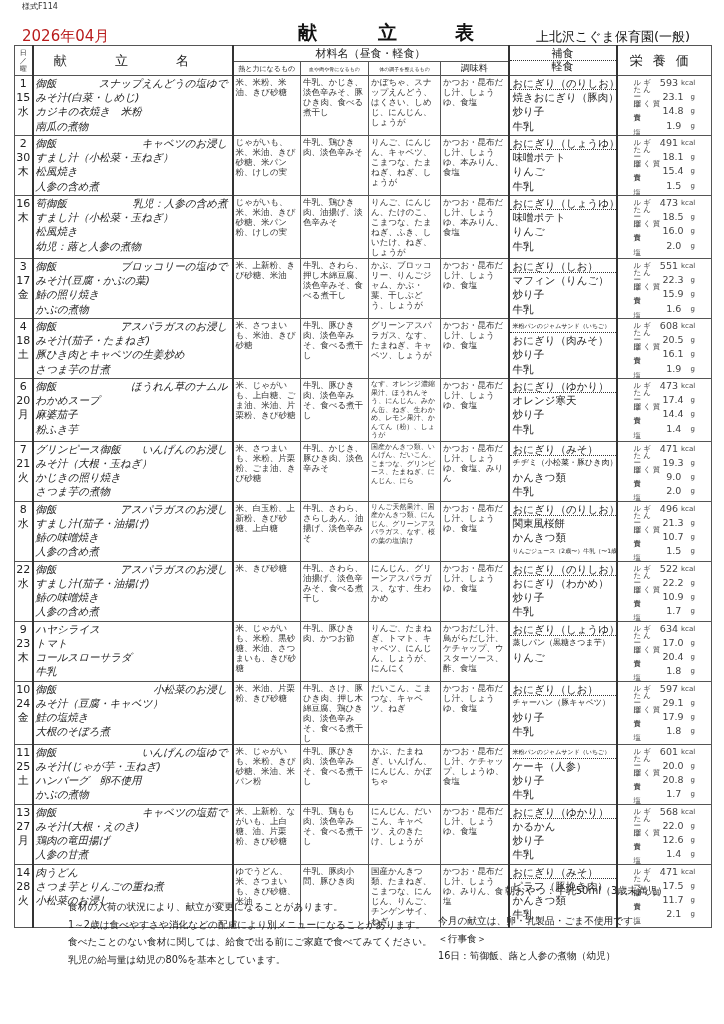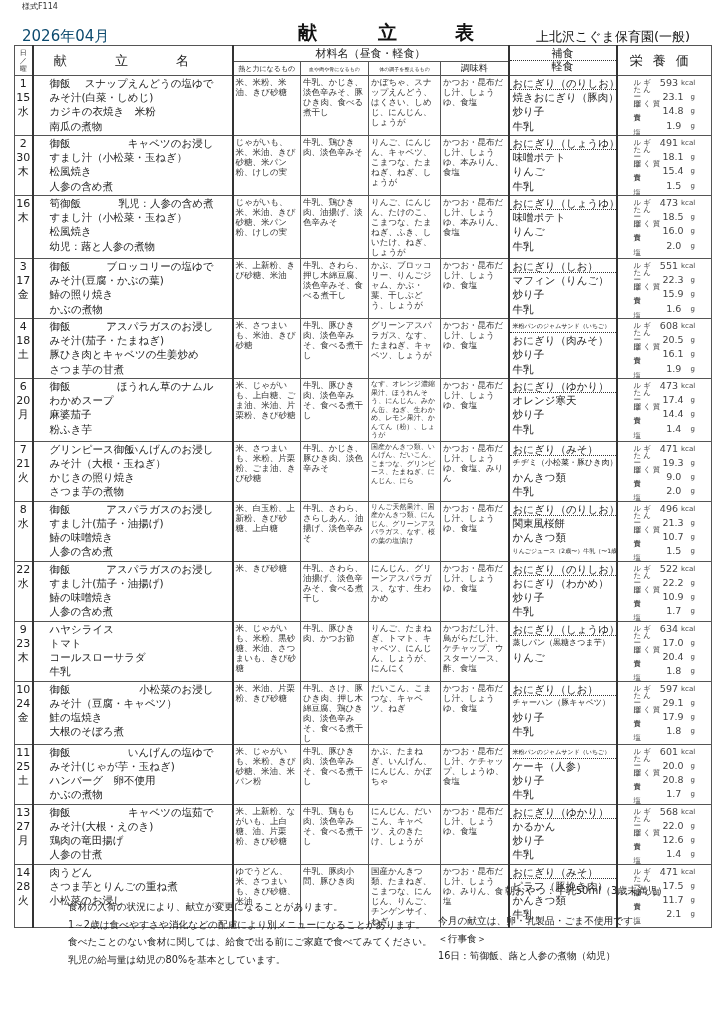--- a/index.html
+++ b/index.html
@@ -1,34 +1,34 @@
 <!DOCTYPE html>
 <html><head>
 <meta charset="utf-8">
 <style>
   html,body{margin:0;padding:0;background:#fff;}
   body{width:724px;height:1024px;position:relative;font-family:"DejaVu Sans",sans-serif;color:#222;overflow:hidden;}
   .form-id{position:absolute;left:22px;top:1px;font-size:8px;color:#333;}
-  .month{position:absolute;left:22px;top:27px;font-size:15px;color:#0c4a6e;}
+  .month{position:absolute;left:22px;top:27px;font-size:15px;color:#b91c1c;}
   .title{position:absolute;top:20px;font-size:19px;font-weight:bold;color:#111;}
   .school{position:absolute;left:536px;top:28px;font-size:13px;color:#111;}
   table.menu{position:absolute;left:14px;top:45px;width:697px;border-collapse:collapse;table-layout:fixed;font-size:9.5px;}
   table.menu td, table.menu th{border:1px solid #555;padding:0;vertical-align:top;font-weight:normal;overflow:hidden;}
   table.menu th{text-align:center;vertical-align:middle;}
   .hdr-dl{font-size:7px;line-height:8px;color:#333;}
   .hdr-name{font-size:13px;letter-spacing:22px;padding-left:22px;}
   .hdr-mat{font-size:11px;height:14px;}
   .hdr-sub{font-size:7px;height:13px;white-space:nowrap;}
   .hdr-sub.s{font-size:5px;}
   .hdr-sup{font-size:11px;line-height:12px;}
   .hdr-sup .a{border-bottom:1px dotted #333;display:block;}
   .hdr-nut{font-size:13px;letter-spacing:10px;padding-left:10px;margin-top:28px;}
   tr.day td{height:57px;}
   .daycell{text-align:center;font-size:11px;line-height:14px;padding-top:1px !important;border-right:2px solid #333 !important;}
-  .dishes{padding:0 16px !important;}
+  .dishes{padding:0 2px !important;font-style:italic;}
   .dish{height:14.2px;line-height:14.2px;font-size:10.5px;white-space:nowrap;position:relative;}
   .dish .side{position:absolute;right:2px;top:0;margin-left:46px;}
   .ing{font-size:8.5px;line-height:10px;padding:1px 2px !important;color:#333;word-break:break-all;}
   .ing.sm{font-size:7px;line-height:8.5px;}
   .mat1{border-left:2px solid #333 !important;}
   .seas{border-right:2px solid #333 !important;}
   .sup{padding:0 !important;border-right:2px solid #333 !important;}
   .sup div{height:14.2px;line-height:14.2px;font-size:10.5px;padding-left:3px;white-space:nowrap;}
   .sup div.first{border-bottom:1px dotted #333;height:13.2px;}
   .sup div.tiny{font-size:6px;}

